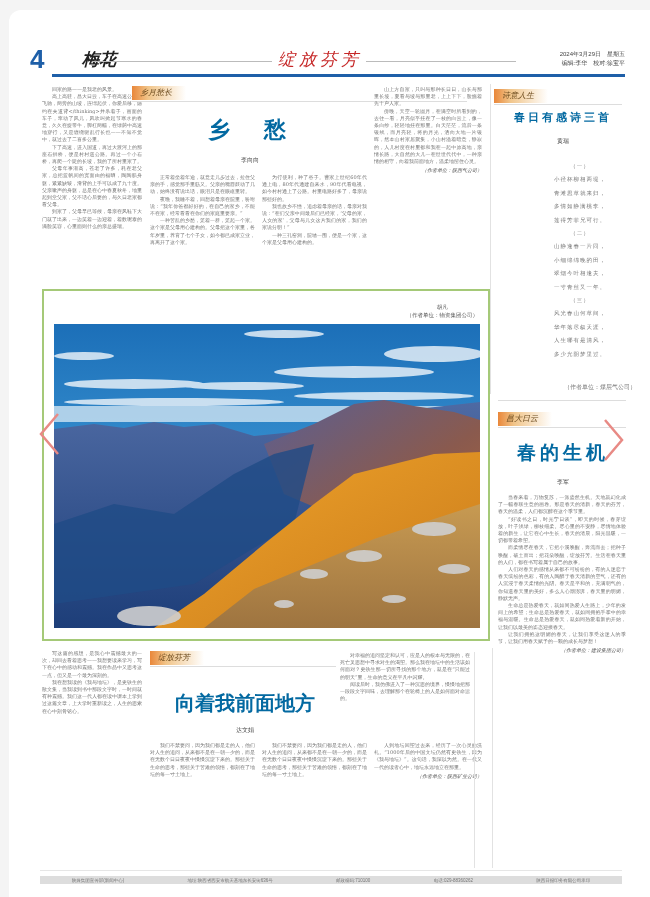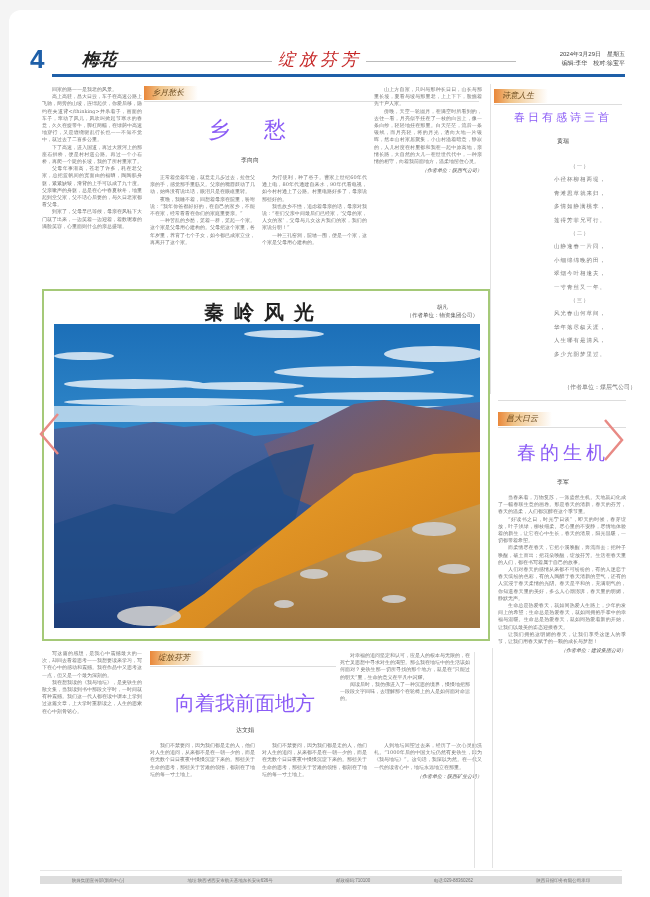--- a/index.html
+++ b/index.html
@@ -21,21 +21,21 @@
   .col { position: absolute; font-size: 5px; line-height: 7.2px; color: #777; text-align: justify; overflow: hidden; }
   .col p { text-indent: 10px; }
   .col .sig { text-align: right; color: #555; font-style: italic; margin-top: 2px; }
 
   
   .rubric { position: absolute; height: 14px; }
   .rubric .tag { position: absolute; left: 0; top: 0; height: 14px; padding: 0 14px 0 8px; font-size: 8px; line-height: 14px; font-style: italic; color: #6d4c1f;
     background: linear-gradient(90deg, #e9873a 0, #f1c58a 30%, rgba(255,255,255,0) 100%); }
   .rubric .line { position: absolute; left: 0; top: 15px; height: 1px; width: 100%; background: #ddd; }
 
-  .headline { position: absolute; font-family: "DejaVu Sans", "Liberation Sans", sans-serif; font-weight: normal; color: #8b5cf6; text-align: center; }
+  .headline { position: absolute; font-family: "DejaVu Sans", "Liberation Sans", sans-serif; font-weight: bold; color: #0369a1; text-align: center; }
   .byline { position: absolute; font-size: 6px; color: #444; text-align: center; }
 
   
   .feature { position: absolute; left: 42px; top: 289px; width: 448px; height: 352px; border: 2px solid #a5c978; background: #fff; }
   .feature-title { position: absolute; left: 120px; top: 8px; width: 200px; text-align: center; font-size: 20px; font-weight: bold; letter-spacing: 10px; color: #222; }
   .feature-credit { position: absolute; right: 10px; top: 12px; font-size: 5.5px; color: #555; text-align: center; line-height: 8px; }
   .photo { position: absolute; left: 10px; top: 33px; width: 426px; height: 304px; overflow: hidden; }
 
   
   .poem { position: absolute; left: 530px; width: 100px; font-size: 5.5px; color: #777; line-height: 13.4px; text-align: center; letter-spacing: 1px; }
@@ -66,21 +66,21 @@
 </div>
 
 <div class="col" style="left:42px;top:86px;width:100px;height:194px;">
   <p>回家的路——是我老的风景。</p>
   <p>高上高驻，昌大日云，车子在高速公路上飞驰，两旁的山坡，连绵起伏，你爱后移，隐约在夫道背&lt;/thinking&gt;并杀着子，画面的车子，窜动了风儿，风吹叫掀起节寒水的春意，久久在旋带牛，脚杠两幅，在绿荫中高速地穿行，又是缠绕驱乱行长也——不知不觉中，就过去了二百多公里。</p>
   <p>下了高速，进入国道，再过大渡河上的那座石拱桥，便是村村道公路。再过一个小石桥，再爬一个陡的长坡，我的了所村里家了。</p>
   <p>父母年事渐高，苍老了许多，耗在老父家，总把篮帆间的宽面由的福晒，陶陶腊身躯，紧紧缺皱，滑背的上手可以成了九十度。父亲嗽声的身躯，总是在心中春夏秋冬，地里起到堂父家，父不话心后要的，与久日老家都看父母。</p>
   <p>到家了，父母早已等候，母亲在风鞋下大门就了出来，一边笑着一边迎着，着数呢泰的满脸笑容，心里面则什么的亲总盛瑞。</p>
 </div>
 
-<div class="rubric" style="left:144px;top:86px;width:335px;">
+<div class="rubric" style="left:132px;top:86px;width:335px;">
   <span class="tag">乡月愁长</span>
   <span class="line"></span>
 </div>
 <div class="headline" style="left:150px;top:115px;width:200px;font-size:22px;letter-spacing:6px;">乡　愁</div>
 <div class="byline" style="left:150px;top:156px;width:200px;">李向向</div>
 
 <div class="col" style="left:150px;top:174px;width:105px;height:104px;">
   <p>正常着坐着年逾，就意走儿步过去，拉住父亲的手，感觉那手里筋又。父亲的嘴唇鼓动了几动，始终没有说出话，眼泪只是在眼眶里转。</p>
   <p>夜晚，我睡不着，回想着母亲在院里，吩咐说：“我年你爸都好好的，在自己的家乡，不能不在家，经常看看在你们的家庭里要亲。”</p>
   <p>一种苦乱的乡愁，笼着一群，笼起一个家。这个家是父母用心建构的。父母把这个家里，各年岁里，养育了七个子女，如今都已成家立业，再离开了这个家。</p>
@@ -120,21 +120,20 @@
   <div>风光春山何草间，</div>
   <div>华年落尽叙天涯，</div>
   <div>人生哪有是清风，</div>
   <div>多少光阴梦里过。</div>
 </div>
 <div class="byline" style="left:555px;top:383px;width:90px;color:#777;">（作者单位：煤层气公司）</div>
 
 <div class="hline" style="left:498px;top:400px;width:128px;"></div>
 
 <div class="feature">
-  <div class="feature-title">秦岭风光</div>
   <div class="feature-credit">
     <div>胡凡</div>
     <div>（作者单位：物资集团公司）</div>
   </div>
   <div class="photo" title="秦岭山脉秋景：蓝天白云下的连绵山峰与金黄色的落叶松林">
     <svg width="426" height="304" viewBox="0 0 426 304" xmlns="http://www.w3.org/2000/svg">
       <defs>
         <linearGradient id="sky" x1="0" y1="0" x2="0" y2="1">
           <stop offset="0" stop-color="#1c6fb8"></stop>
           <stop offset="0.55" stop-color="#3b95d3"></stop>

